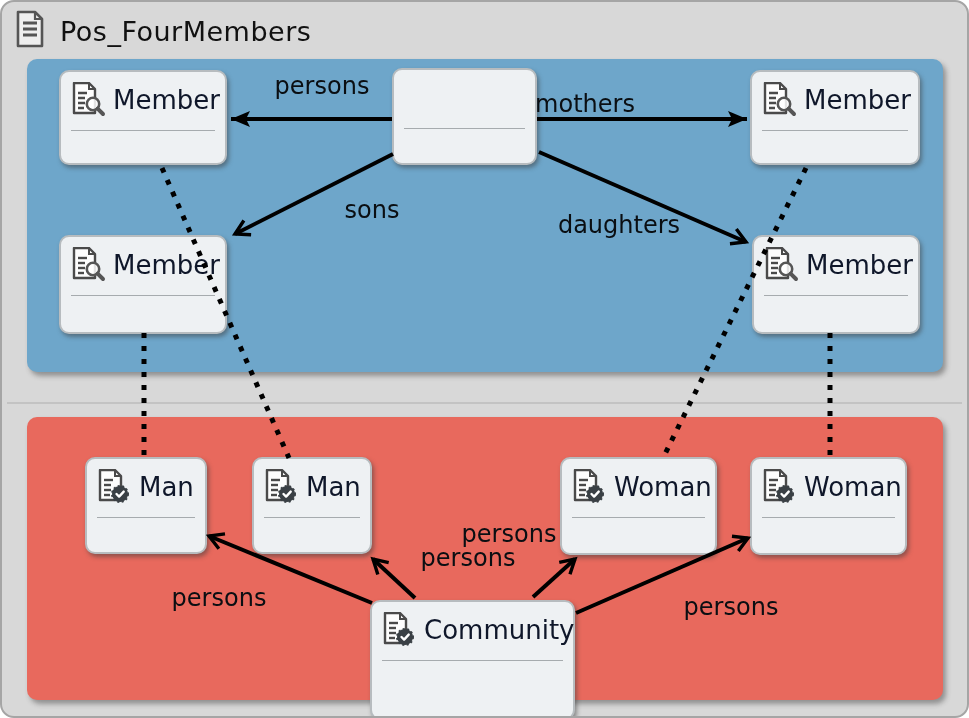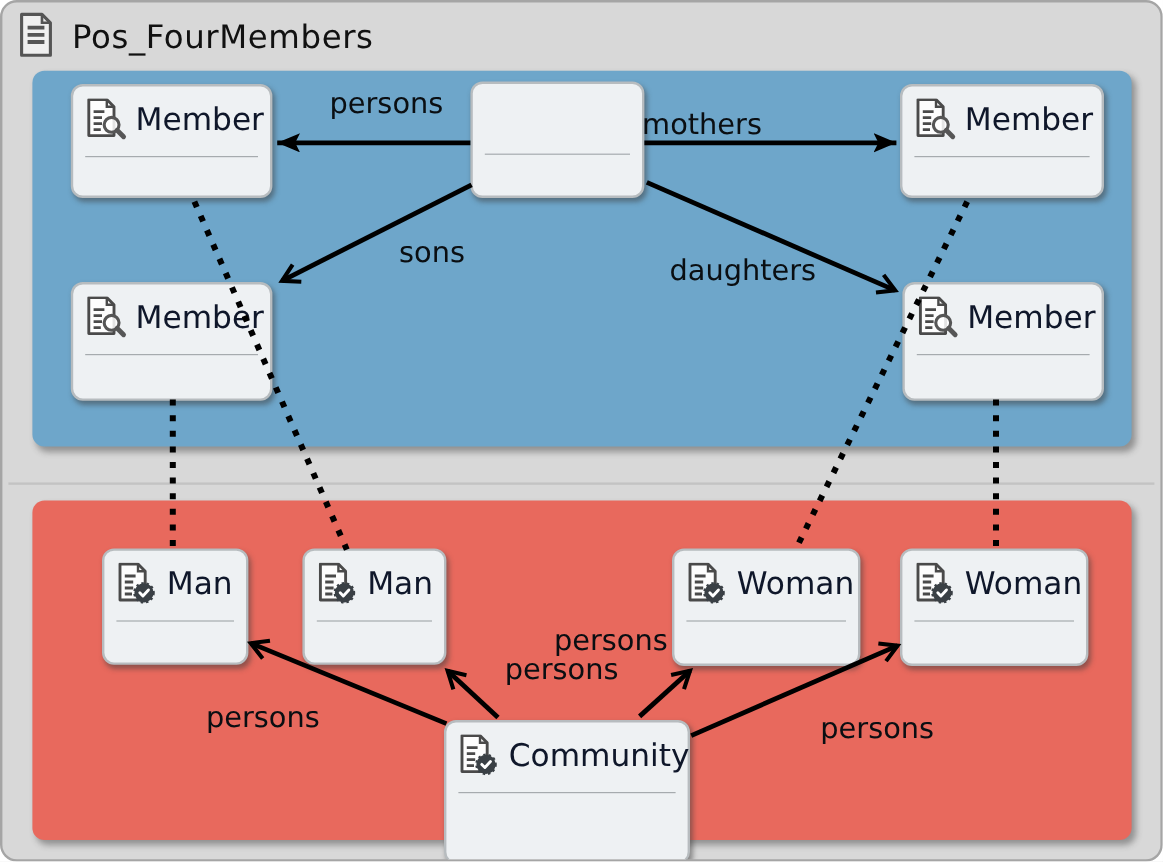--- a/index.html
+++ b/index.html
@@ -242,19 +242,19 @@
         <line x1="574" y1="611" x2="746" y2="536" stroke="#000000" stroke-width="4" marker-end="url(#vee)"></line>
         <line x1="160" y1="166" x2="287" y2="456" stroke="#000000" stroke-width="5" stroke-dasharray="5 8"></line>
         <line x1="142" y1="331" x2="142" y2="456" stroke="#000000" stroke-width="5" stroke-dasharray="5 8"></line>
         <line x1="804" y1="166" x2="661" y2="456" stroke="#000000" stroke-width="5" stroke-dasharray="5 8"></line>
         <line x1="828" y1="331" x2="828" y2="456" stroke="#000000" stroke-width="5" stroke-dasharray="5 8"></line>
       </g>
   </svg>
 
 <div class="edge-label" style="left: 320px; top: 84px;">persons</div>
     <div class="edge-label" style="left: 583px; top: 86px; margin-top: 16px;">mothers</div>
-    <div class="edge-label" style="left: 358px; top: 208px;">sons</div>
+    <div class="edge-label" style="left: 370px; top: 208px;">sons</div>
     <div class="edge-label" style="left: 617px; top: 223px;">daughters</div>
     <div class="edge-label" style="left: 217px; top: 596px;">persons</div>
     <div class="edge-label" style="left: 466px; top: 556px;">persons</div>
     <div class="edge-label" style="left: 507px; top: 532px;">persons</div>
     <div class="edge-label" style="left: 729px; top: 605px;">persons</div>
   </div>
 
 </body></html>

